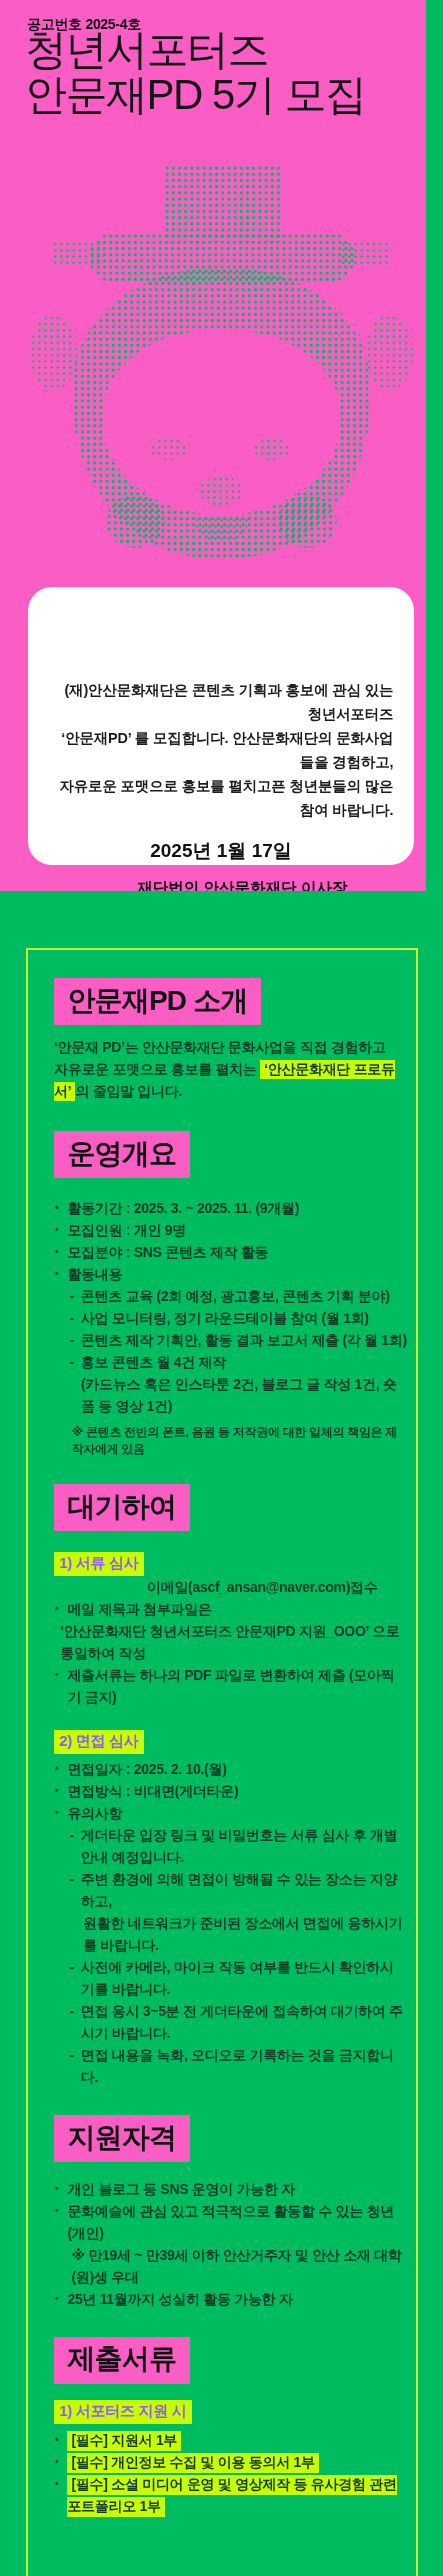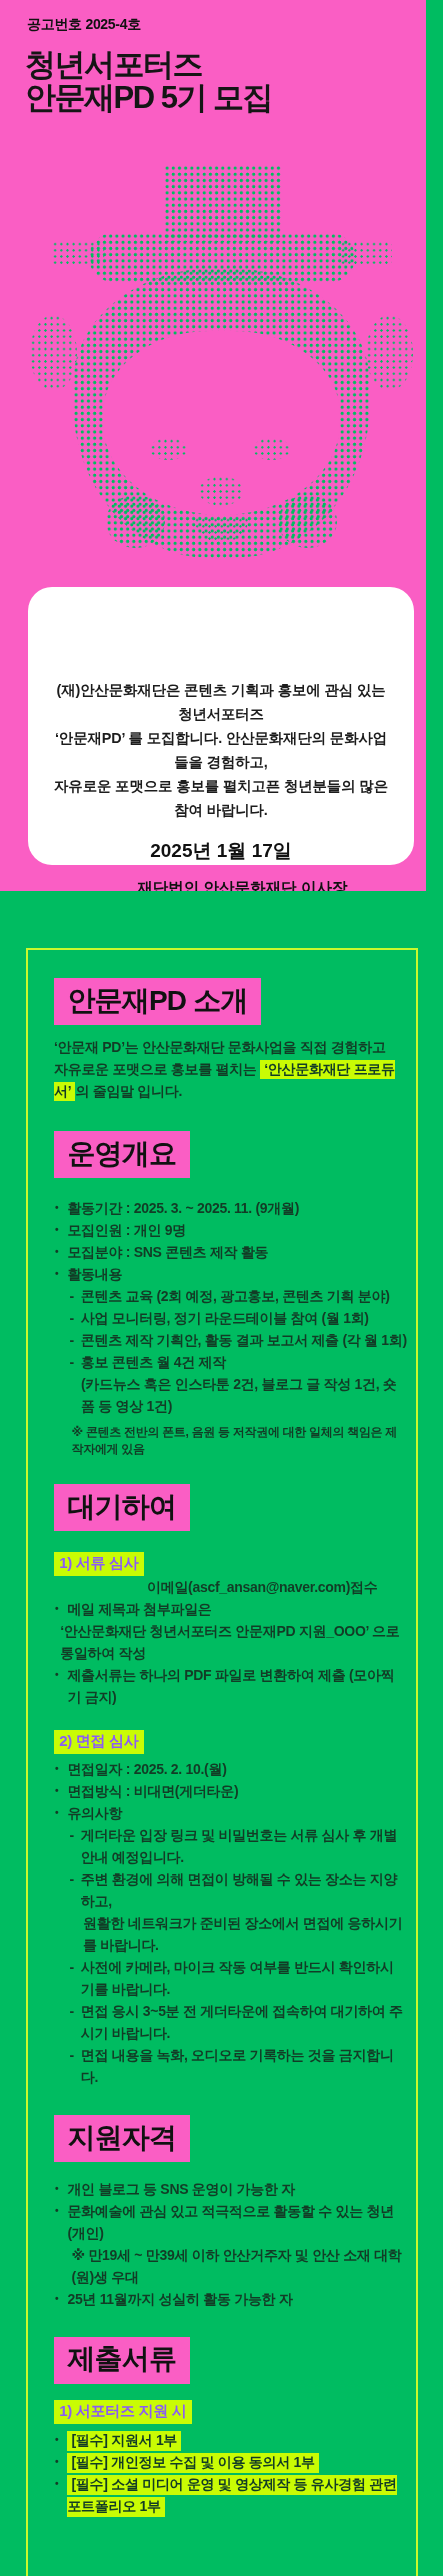--- a/index.html
+++ b/index.html
@@ -5,21 +5,21 @@
   * { margin:0; padding:0; box-sizing:border-box; }
   html,body { width:443px; }
   body {
     height:3606px; position:relative; overflow:hidden;
     background:#00bc61; color:#111;
     font-family:"Liberation Sans","DejaVu Sans",sans-serif;
   }
   
   .hero { position:absolute; top:0; left:0; width:426px; height:891px; background:#fa5ec4; overflow:hidden; }
   .notice-no { position:absolute; top:15.5px; left:27px; font-size:14px; font-weight:700; letter-spacing:-0.3px; }
-  .hero-title { position:absolute; top:49px; left:25px; font-size:31px; font-weight:700; line-height:1.06; letter-spacing:-1.5px; color:#151515; }
+  .hero-title { position:absolute; top:28px; left:25px; font-size:42px; font-weight:400; line-height:1.06; letter-spacing:-1.5px; color:#151515; }
   
   .dots    { background-image:radial-gradient(circle,#00bc61 1.5px,rgba(0,0,0,0) 1.9px); background-size:6.2px 6.2px; }
   .dots-sm { background-image:radial-gradient(circle,#00bc61 1px,rgba(0,0,0,0) 1.3px); background-size:6.2px 6.2px; }
   .mascot div { position:absolute; }
   .m-crown  { left:164px; top:165px; width:118px; height:77px; border-radius:5.2px 5.2px 0 0; }
   .m-brim   { left:89px; top:233px; width:266px; height:49px;  border-radius:25px; }
   .m-wing-l { left:52px; top:241px; width:52px; height:25px; border-radius:6.2px; }
   .m-wing-r { left:340px; top:241px; width:52px; height:25px; border-radius:6.2px; }
   .m-face   { left:73px; top:268px; width:297px; height:290px; border-radius:48% 48% 46% 46% / 40% 40% 54% 54%; }
   .m-hollow { left:103px; top:331px; width:237px; height:184px; background:#fa5ec4; border-radius:45% 45% 50% 50%; }
@@ -29,21 +29,21 @@
   .m-eye-r  { left:253px; top:438px; width:37px; height:21.6px; border-radius:50%; }
   .m-nose   { left:199px; top:476px; width:44px; height:30px; border-radius:50%; }
   .m-cheek-l{ left:106px; top:495px; width:59px; height:53px; border-radius:50%; }
   .m-cheek-r{ left:278px; top:495px; width:59px; height:53px; border-radius:50%; }
   .m-mouth  { left:194px; top:517px; width:55px; height:25px; border-radius:0 0 31px 31px; }
   
   .intro-card {
     position:absolute; left:28px; top:587px; width:386px; height:278px;
     background:#ffffff; border-radius:24px; padding:91px 20.6px 0; text-align:center;
   }
-  .intro-card p { font-size:14.4px; font-weight:700; line-height:24px; letter-spacing:-0.1px; color:#1c1c1c; }
+  .intro-card p { font-size:14.4px; font-weight:700; line-height:24px; letter-spacing:-0.1px; color:#1c1c1c;text-align:right; }
   .intro-date { margin-top:15.5px; font-size:19px; font-weight:600; }
   .intro-signer { margin-top:14.4px; font-size:15.5px; font-weight:600; text-align:right; padding-right:46px; }
 
   
   .green { position:absolute; top:891px; left:0; width:443px; height:2715px; background:#00bc61; }
   .frame { position:absolute; left:26px; top:57px; width:392px; height:2615px; border:2.6px solid #c9f92c; pointer-events:none; }
   .content { position:absolute; left:0; top:0; width:443px; padding:87px 36px 0 54px; }
 
   .stitle { display:inline-block; background:#fa5ec4; color:#111; font-size:28px; font-weight:800; line-height:1; letter-spacing:-0.8px; padding:8.8px 13.4px 10.3px; }
   .txt   { font-size:14px; font-weight:600; line-height:22px; letter-spacing:-0.3px; color:#123c26; }

